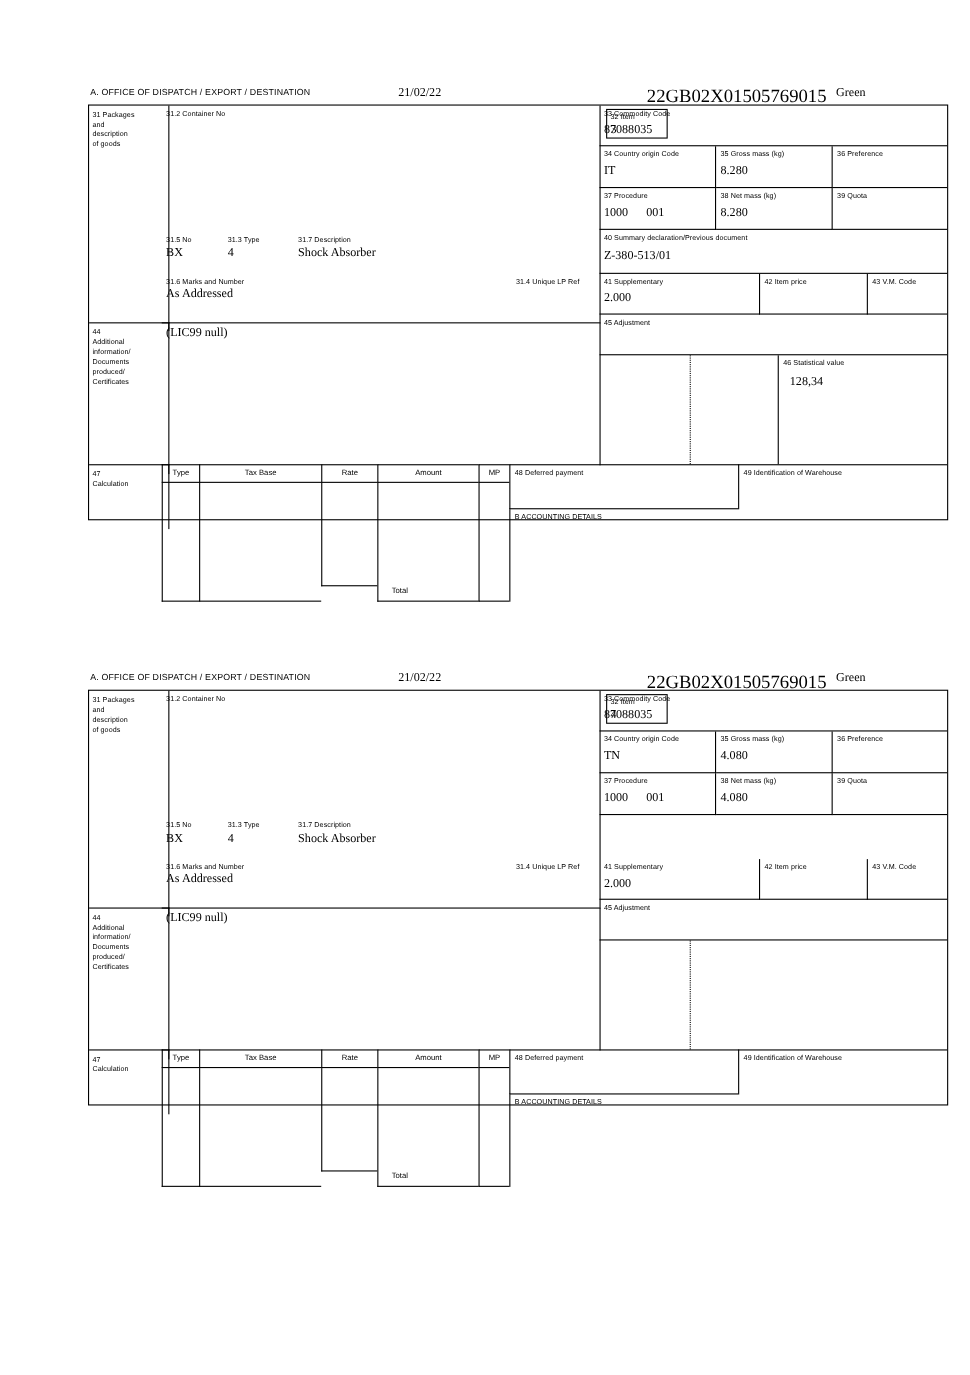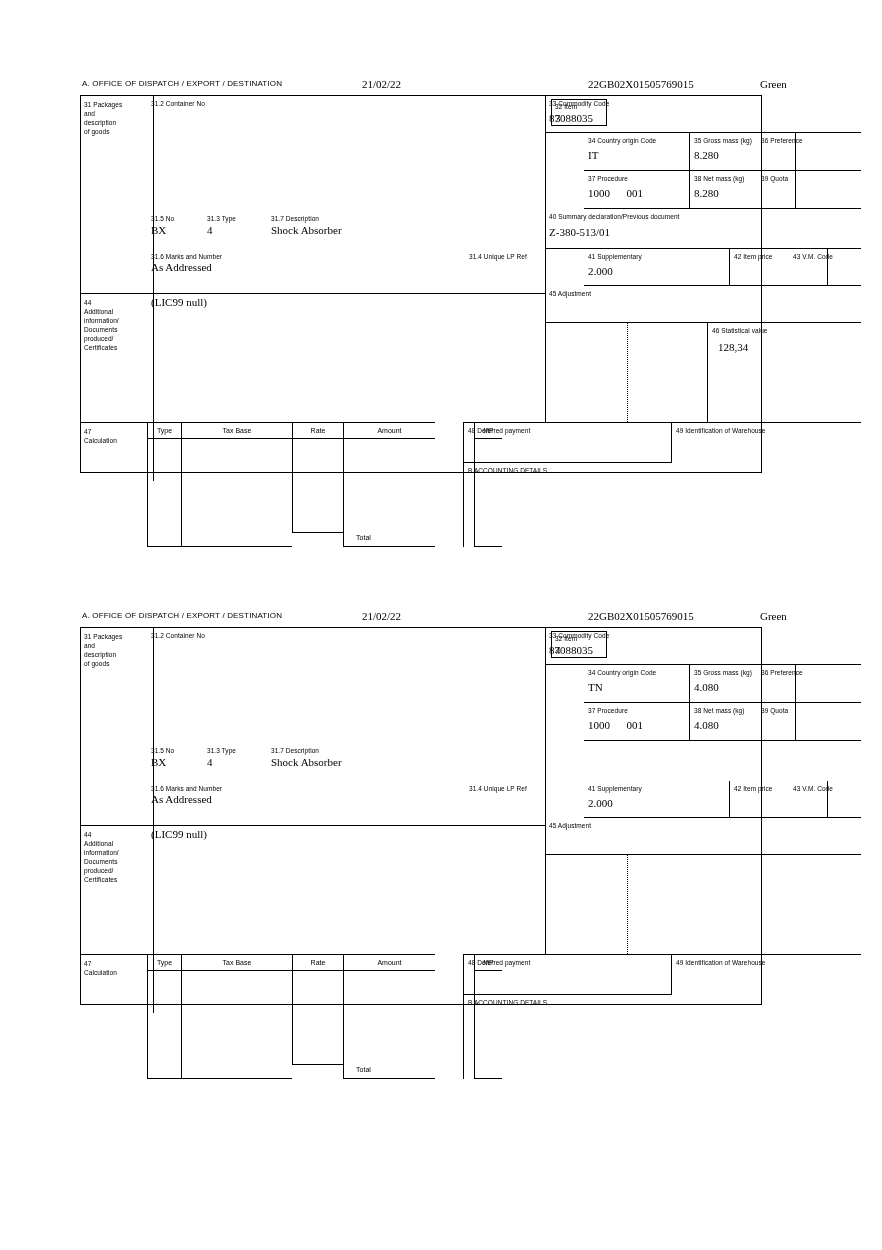--- a/index.html
+++ b/index.html
@@ -16,21 +16,21 @@
   }
   .page {
     position: absolute;
     left: 0; top: 0;
     width: 882px;
     height: 1250px;
   }
   .form {
     position: absolute;
     left: 80px;
-    width: 682px;
+    width: 782px;
   }
   .form-1 { top: 78px; }
   .form-2 { top: 610px; }
 
   
   .hdr {
     position: relative;
     height: 17px;
     font-size: 8.5px;
     font-family: "Liberation Serif", serif;
@@ -43,21 +43,21 @@
   }
   .hdr .date {
     position: absolute;
     left: 282px; top: 0px;
     font-size: 11px;
     text-align: center;
   }
   .hdr .mrn {
     position: absolute;
     left: 508px; top: 0px;
-    font-size: 11px;
+    font-size: 17px;
   }
   .hdr .lane {
     position: absolute;
     left: 680px; top: 0px;
     font-size: 11px;
   }
 
   .box {
     position: relative;
     border: 1px solid #000;
@@ -81,21 +81,21 @@
     font-family: "Liberation Serif", serif;
   }
   .val-sm {
     font-size: 10px;
     font-family: "Liberation Serif", serif;
   }
 
   .bt { border-top: 1px solid #000; }
   .bb { border-bottom: 1px solid #000; }
   .bl { border-left: 1px solid #000; }
-  .br { border-right: 1px solid #000; margin-left: 39px; }
+  .br { border-right: 1px solid #000; }
 
   
   .col31 {
     position: absolute;
     left: 0; top: 0;
     width: 66px;
     height: 197px;
     border-right: 1px solid #000;
     padding: 4px 3px;
   }

